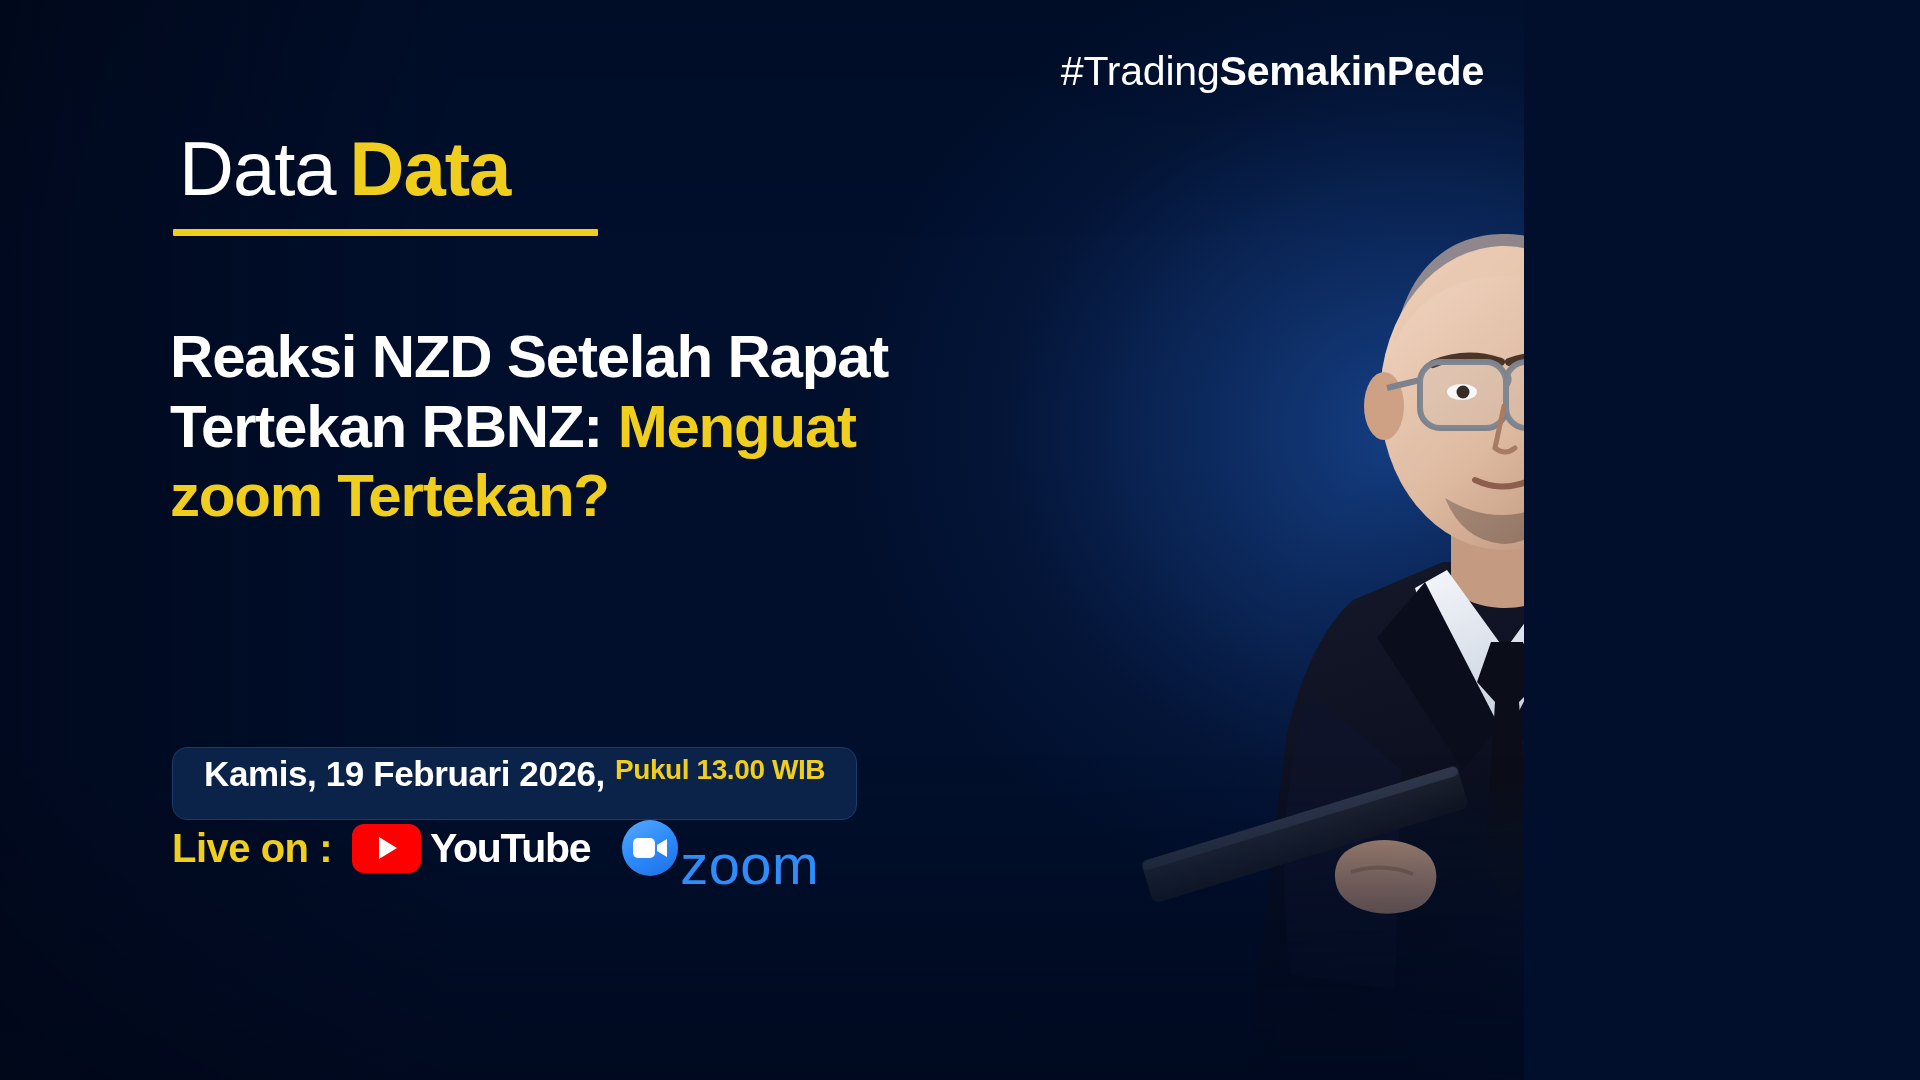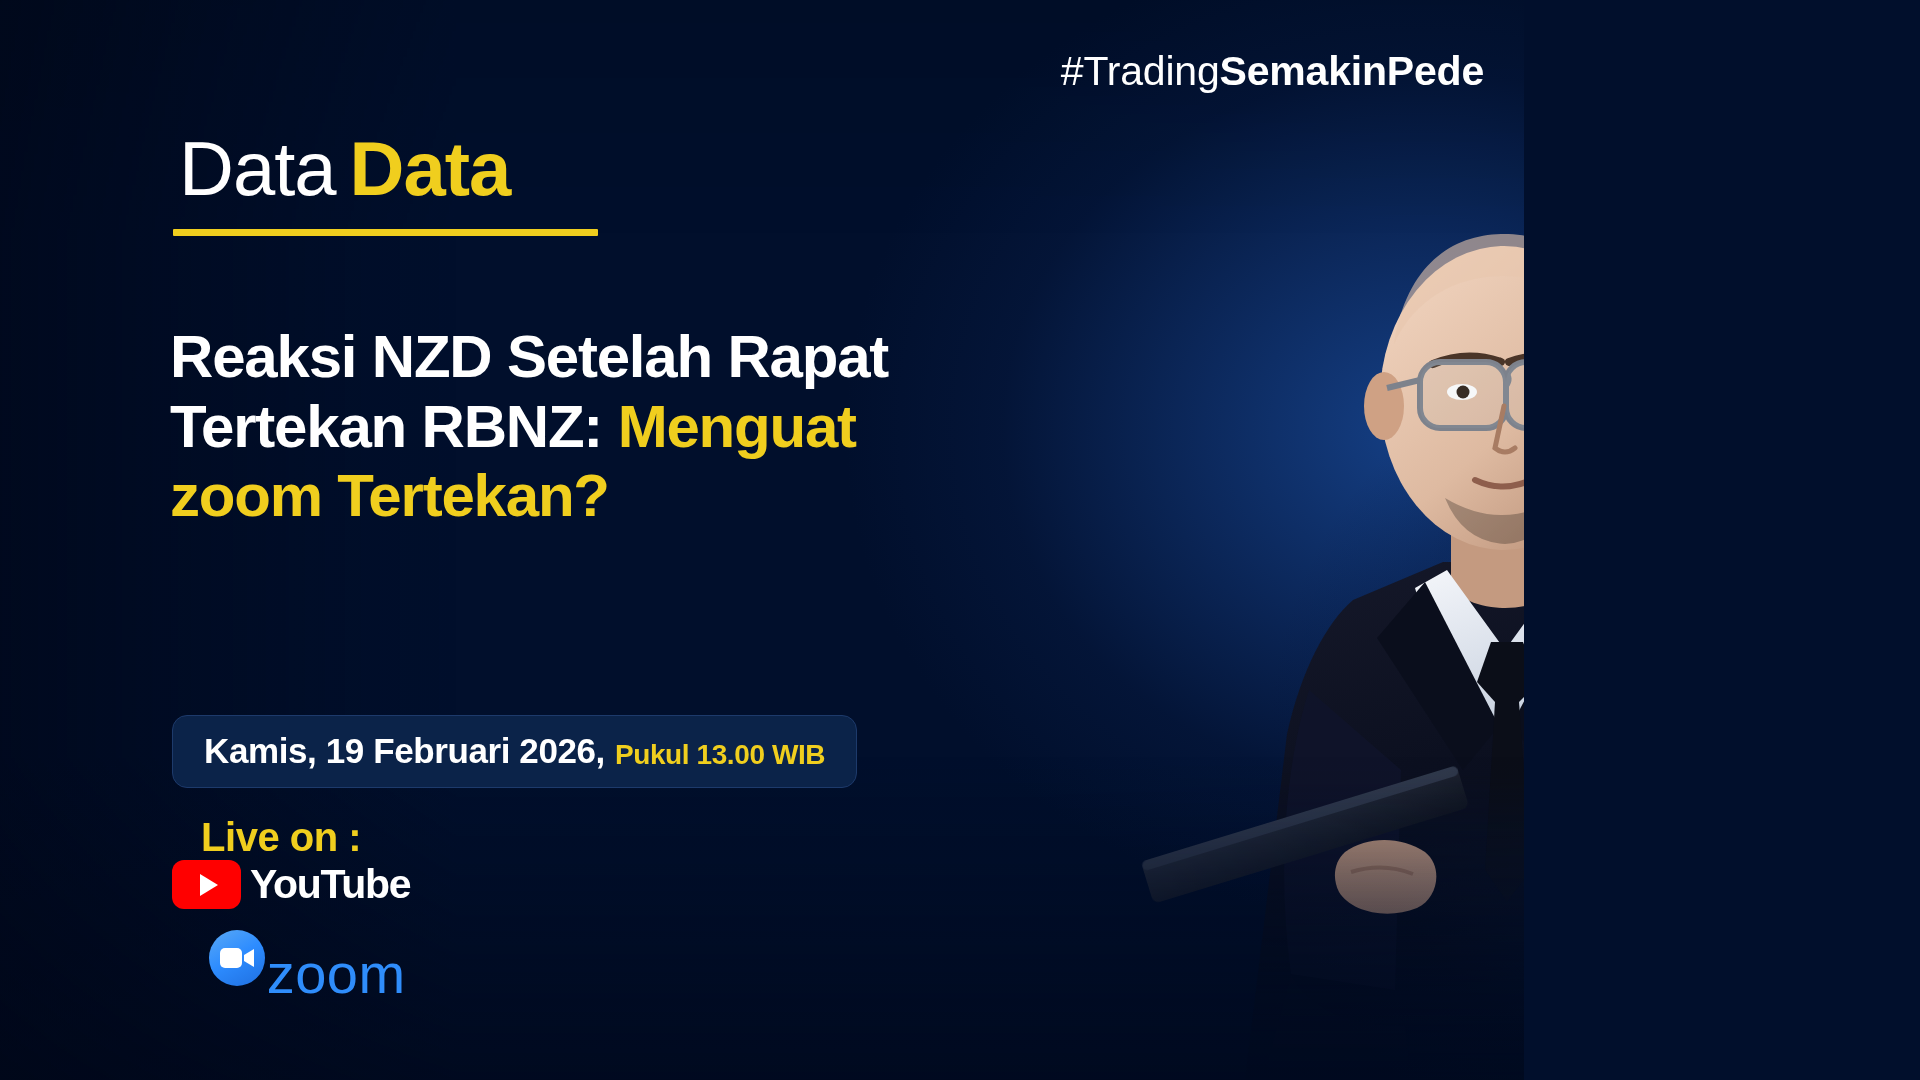--- a/index.html
+++ b/index.html
@@ -99,24 +99,24 @@
     font-weight:800;
     letter-spacing:-1.2px;
     color:#ffffff;
     white-space:nowrap;
   }
   .hl-accent { color:#F0CE1E; }
 
   
   .date-badge {
     position:absolute;
-    left:172px; top:715px;
+    left:172px; top:747px;
     height:73px;
-    display:flex; align-items:flex-end;
-    padding:16px 31px;
+    display:flex; align-items:flex-start;
+    padding:6px 31px;
     border-radius:15px;
     background:#0B2349;
     border:1px solid #1d3a6b;
     white-space:nowrap;
   }
   .date-text {
     font-size:35px;
     font-weight:700;
     letter-spacing:-0.4px;
     color:#ffffff;
@@ -128,21 +128,20 @@
     color:#F0CE1E;
     margin-left:10px;
   }
 
   
   .live-row {
     position:absolute;
     left:172px; top:815px;
     display:flex; align-items:center;
     height:66px;
-    flex-direction:column;
   }
   .live-label {
     font-size:40px;
     font-weight:700;
     color:#F0CE1E;
     letter-spacing:-0.5px;
     white-space:nowrap;
     margin-right:20px;
   }
 

